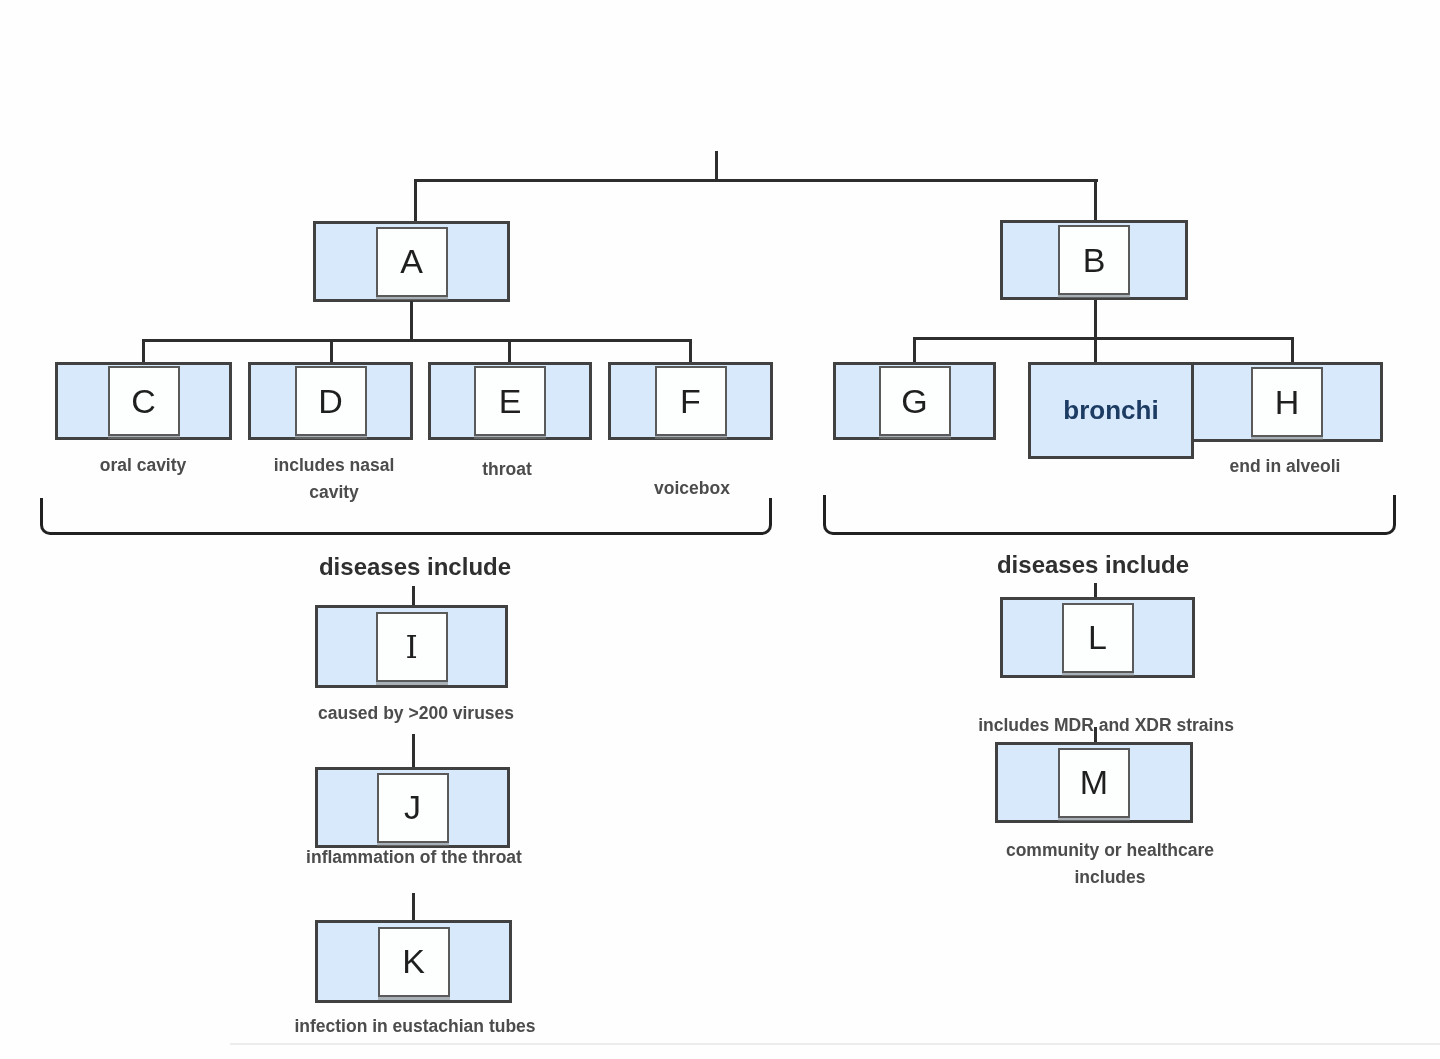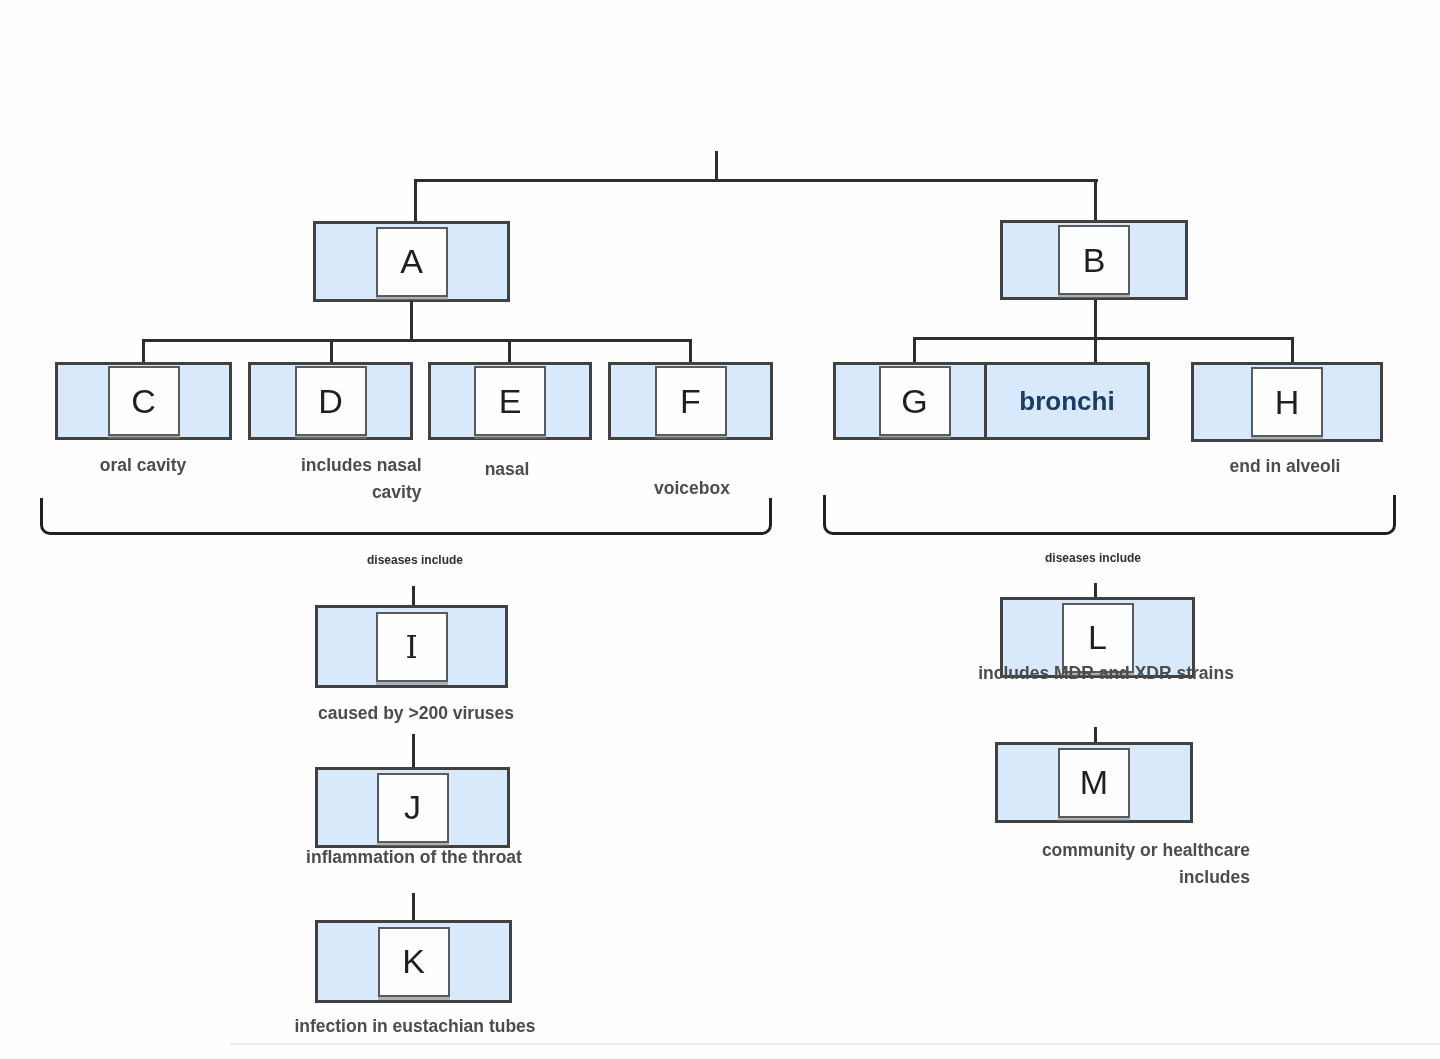--- a/index.html
+++ b/index.html
@@ -27,26 +27,26 @@
   .inner{
     width:72px;height:70px;background:#fdfefe;border:2px solid #5a5a5a;
     box-sizing:border-box;display:flex;align-items:center;justify-content:center;
     box-shadow:0 3px 0 rgba(130,130,130,0.55);
     font-size:34px;font-weight:500;color:#1f1f1f;
   }
   .inner .serif{font-family:"DejaVu Serif",serif;font-size:31px;}
   .label-node{color:#1d3c63;font-size:26px;font-weight:600;}
   
   .caption{
-    position:absolute;transform:translateX(-50%);text-align:right;
+    position:absolute;transform:translateX(-50%);text-align:center;
     color:#4c4c4c;font-size:17.5px;font-weight:600;line-height:1.55;
   }
   .bracket-label{
     position:absolute;transform:translateX(-50%);text-align:left;
-    color:#2f2f2f;font-size:12px;font-weight:700;
+    color:#2f2f2f;font-size:24px;font-weight:700;
   }
   
   .bracket{
     position:absolute;box-sizing:border-box;
     border-left:3.5px solid #212121;border-right:3.5px solid #212121;
     border-bottom:3.5px solid #212121;border-radius:0 0 10px 10px;
   }
   .baseline{position:absolute;height:2px;background:#ececec;}
 </style>
 </head>
@@ -104,32 +104,32 @@
     <div class="inner">
       <span>F</span>
     </div>
   </div>
 
   <div class="node" style="left:833px;top:362px;width:163px;height:78px">
     <div class="inner">
       <span>G</span>
     </div>
   </div>
-  <div class="node label-node" style="left:984px;top:362px;width:166px;height:78px">
+  <div class="node label-node" style="left:1028px;top:362px;width:166px;height:97px">
     <span>bronchi</span>
   </div>
   <div class="node" style="left:1191px;top:362px;width:192px;height:80px">
     <div class="inner">
       <span>H</span>
     </div>
   </div>
 
   <div class="caption" style="left:143px;top:452px">oral cavity</div>
   <div class="caption" style="left:334px;top:452px;width:175px">includes nasal cavity</div>
-  <div class="caption" style="left:507px;top:456px">nasal</div>
+  <div class="caption" style="left:507px;top:456px">throat</div>
   <div class="caption" style="left:692px;top:475px">voicebox</div>
   <div class="caption" style="left:1285px;top:453px">end in alveoli</div>
 
   <div class="bracket" style="left:40px;top:498px;width:732px;height:37px"></div>
   <div class="bracket" style="left:823px;top:495px;width:573px;height:40px"></div>
 
   <div class="bracket-label" style="left:415px;top:553px">diseases include</div>
   <div class="bracket-label" style="left:1093px;top:551px">diseases include</div>
 
   <div class="vline" style="left:412px;top:586px;height:20px"></div>
@@ -158,21 +158,21 @@
   <div class="caption" style="left:415px;top:1013px">infection in eustachian tubes</div>
 
   <div class="vline" style="left:1094px;top:583px;height:16px"></div>
   <div class="vline" style="left:1094px;top:727px;height:16px"></div>
 
   <div class="node" style="left:1000px;top:597px;width:195px;height:81px">
     <div class="inner">
       <span>L</span>
     </div>
   </div>
-  <div class="caption" style="left:1106px;top:660px">includes MDR and XDR strains</div>
+  <div class="caption" style="left:1106px;top:712px">includes MDR and XDR strains</div>
 
   <div class="node" style="left:995px;top:742px;width:198px;height:81px">
     <div class="inner">
       <span>M</span>
     </div>
   </div>
   <div class="caption" style="left:1110px;top:837px;width:280px">community or healthcare includes</div>
 
   <div class="baseline" style="left:230px;top:1043px;width:1210px"></div>
 

